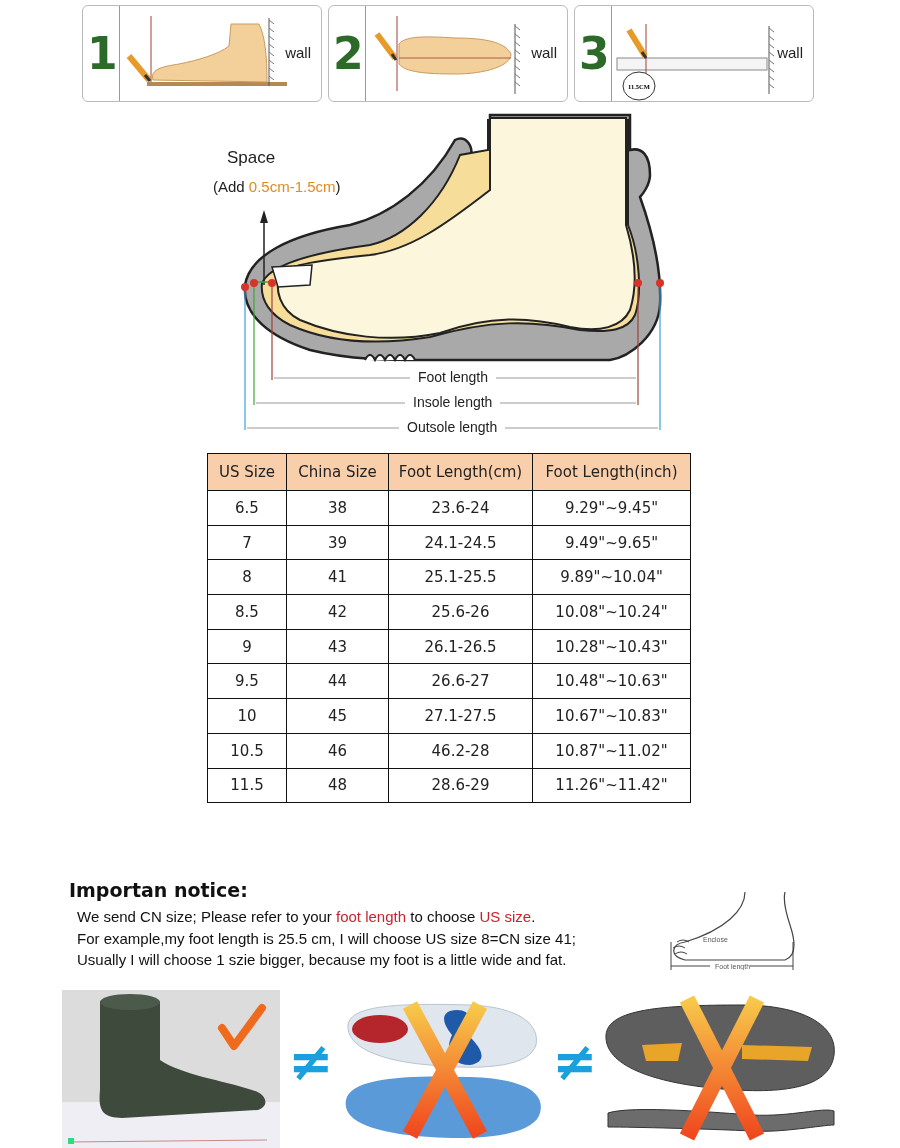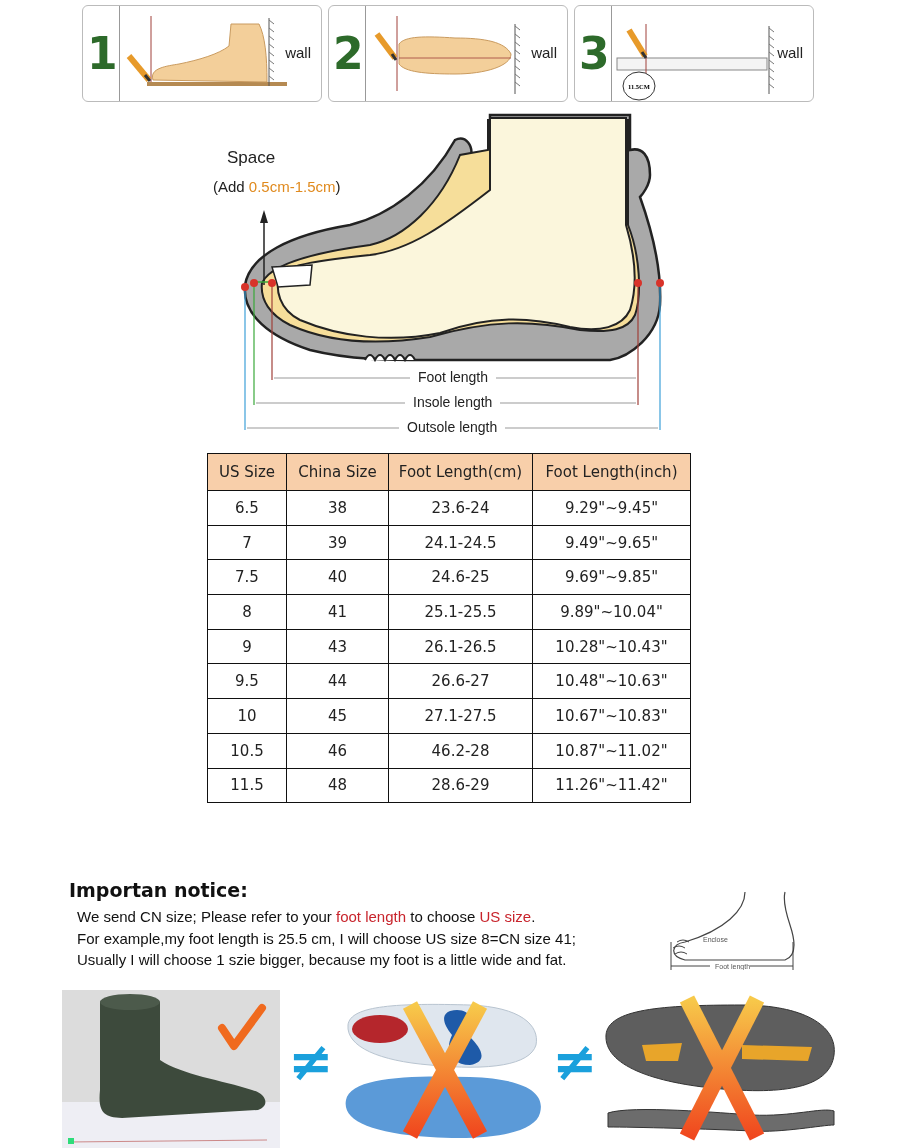--- a/index.html
+++ b/index.html
@@ -136,30 +136,30 @@
         <td>23.6-24</td>
         <td>9.29"~9.45"</td>
       </tr>
     <tr>
         <td>7</td>
         <td>39</td>
         <td>24.1-24.5</td>
         <td>9.49"~9.65"</td>
       </tr>
     <tr>
-        <td>7.5</td>
-        <td>40</td>
-        <td>24.6-25</td>
-        <td>9.69"~9.85"</td>
-      </tr>
-    <tr>
         <td>8</td>
         <td>41</td>
         <td>25.1-25.5</td>
         <td>9.89"~10.04"</td>
+      </tr>
+    <tr>
+        <td>8.5</td>
+        <td>42</td>
+        <td>25.6-26</td>
+        <td>10.08"~10.24"</td>
       </tr>
     <tr>
         <td>9</td>
         <td>43</td>
         <td>26.1-26.5</td>
         <td>10.28"~10.43"</td>
       </tr>
     <tr>
         <td>9.5</td>
         <td>44</td>

